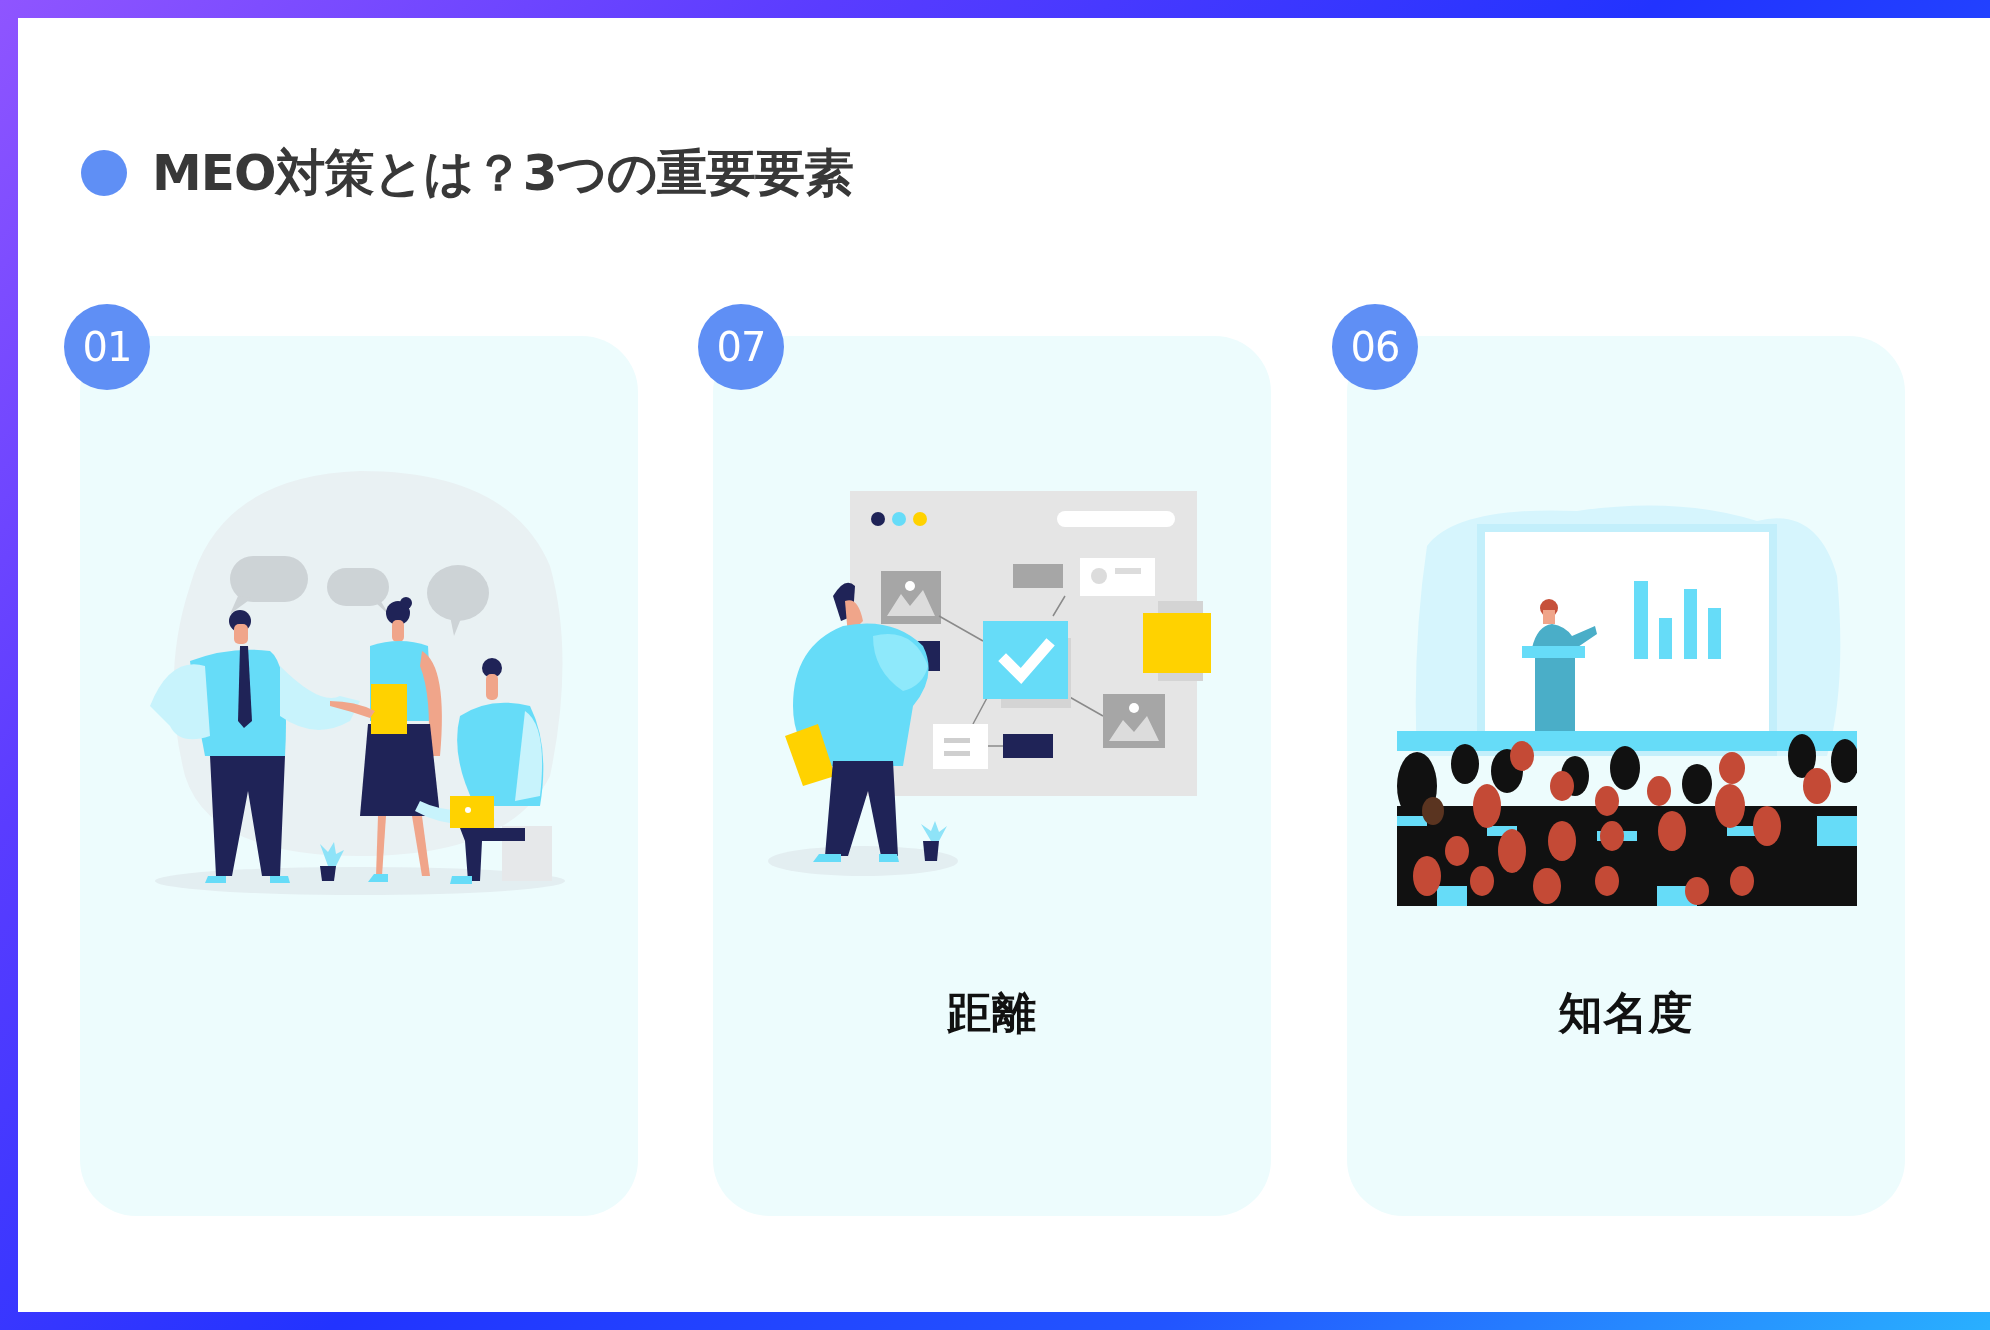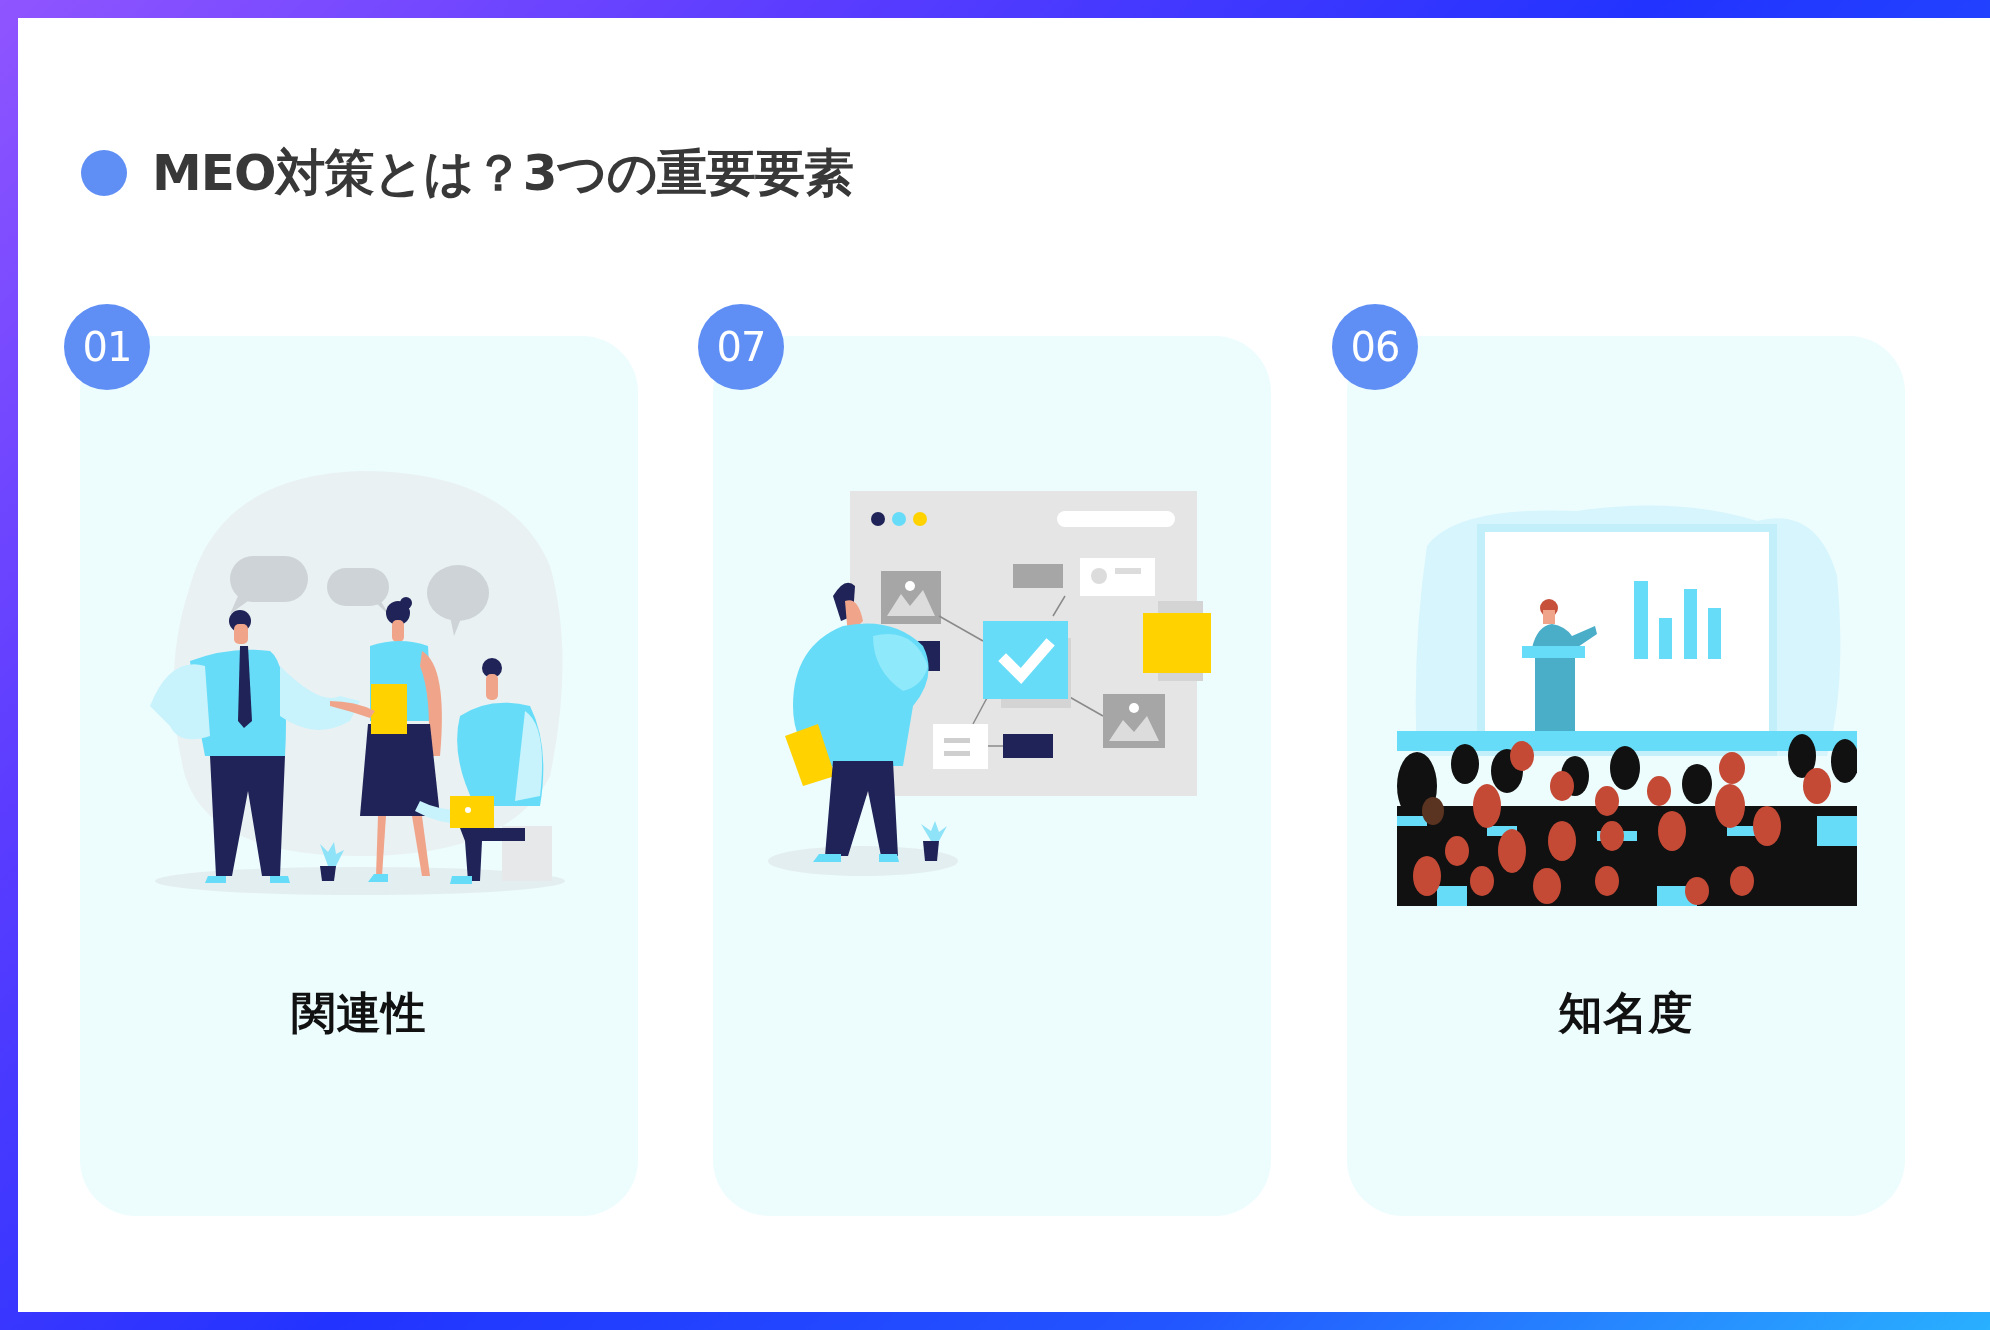--- a/index.html
+++ b/index.html
@@ -86,21 +86,20 @@
       <rect x="356" y="218" width="12" height="26" rx="5" fill="#f0a58a"></rect>
       <path d="M330 260 Q360 240 400 250 Q420 290 410 350 L345 350 Q320 300 330 260 Z" fill="#66dcf8"></path>
       <path d="M395 255 Q418 270 410 340 L385 345 Z" fill="#c8f3fc"></path>
       <path d="M290 345 Q320 360 360 350 L365 365 Q320 375 285 355 Z" fill="#c8f3fc"></path>
       <rect x="320" y="340" width="44" height="32" fill="#ffd200"></rect>
       <circle cx="338" cy="354" r="3" fill="#ffffff"></circle>
       <rect x="372" y="370" width="50" height="55" fill="#e6e8ea"></rect>
       <path d="M330 372 L395 372 L395 385 L352 385 L350 425 L338 425 L335 385 Z" fill="#1f2357"></path>
       <path d="M322 420 L342 420 L342 428 L320 428 Z" fill="#66dcf8"></path>
     </svg>
-    <div class="card-label">関連性</div>
   </div>
   <div class="badge" style="left:46px; top:286px;">01</div>
 
   <div class="card" style="left:695px;">
     <svg class="illus" style="left:50px; top:140px;" width="460" height="420" viewBox="0 0 460 420">
       <ellipse cx="100" cy="385" rx="95" ry="15" fill="#e3eef1"></ellipse>
       <rect x="87" y="15" width="347" height="305" fill="#e5e5e5"></rect>
       <circle cx="115" cy="43" r="7" fill="#1f2357"></circle>
       <circle cx="136" cy="43" r="7" fill="#66dcf8"></circle>
       <circle cx="157" cy="43" r="7" fill="#ffd200"></circle>
@@ -131,20 +130,21 @@
       <path d="M82 125 Q95 120 100 145 L85 160 Z" fill="#f0a58a"></path>
       <path d="M30 230 Q30 170 80 150 Q130 140 160 170 Q175 200 150 230 L140 290 L60 290 Q30 270 30 230 Z" fill="#66dcf8"></path>
       <path d="M110 160 Q150 150 165 190 Q160 210 140 215 Q110 195 110 160 Z" fill="#8ee9fb"></path>
       <path d="M22 260 L55 248 L72 300 L40 310 Z" fill="#ffd200"></path>
       <path d="M70 285 L130 285 L135 380 L118 380 L105 315 L85 380 L62 380 Z" fill="#1f2357"></path>
       <path d="M56 378 L78 378 L78 386 L50 386 Z" fill="#66dcf8"></path>
       <path d="M116 378 L134 378 L136 386 L116 386 Z" fill="#66dcf8"></path>
       <path d="M160 365 L176 365 L174 385 L162 385 Z" fill="#1f2357"></path>
       <path d="M168 365 L158 348 L168 355 L172 345 L176 356 L184 350 L176 365 Z" fill="#8ee3f8"></path>
     </svg>
+    <div class="card-label">距離</div>
   </div>
   <div class="badge" style="left:680px; top:286px;">07</div>
 
   <div class="card" style="left:1329px;">
     <svg class="illus" style="left:50px; top:150px;" width="460" height="420" viewBox="0 0 460 420">
       <path d="M30 60 Q60 20 180 25 Q280 10 360 35 Q420 20 440 90 Q450 200 430 270 L20 270 Q15 160 30 60 Z" fill="#d6f5fd"></path>
       <rect x="80" y="38" width="300" height="232" fill="#c3effb"></rect>
       <rect x="88" y="46" width="284" height="208" fill="#ffffff"></rect>
       <rect x="237" y="95" width="14" height="78" fill="#66dcf8"></rect>
       <rect x="262" y="132" width="13" height="41" fill="#66dcf8"></rect>

